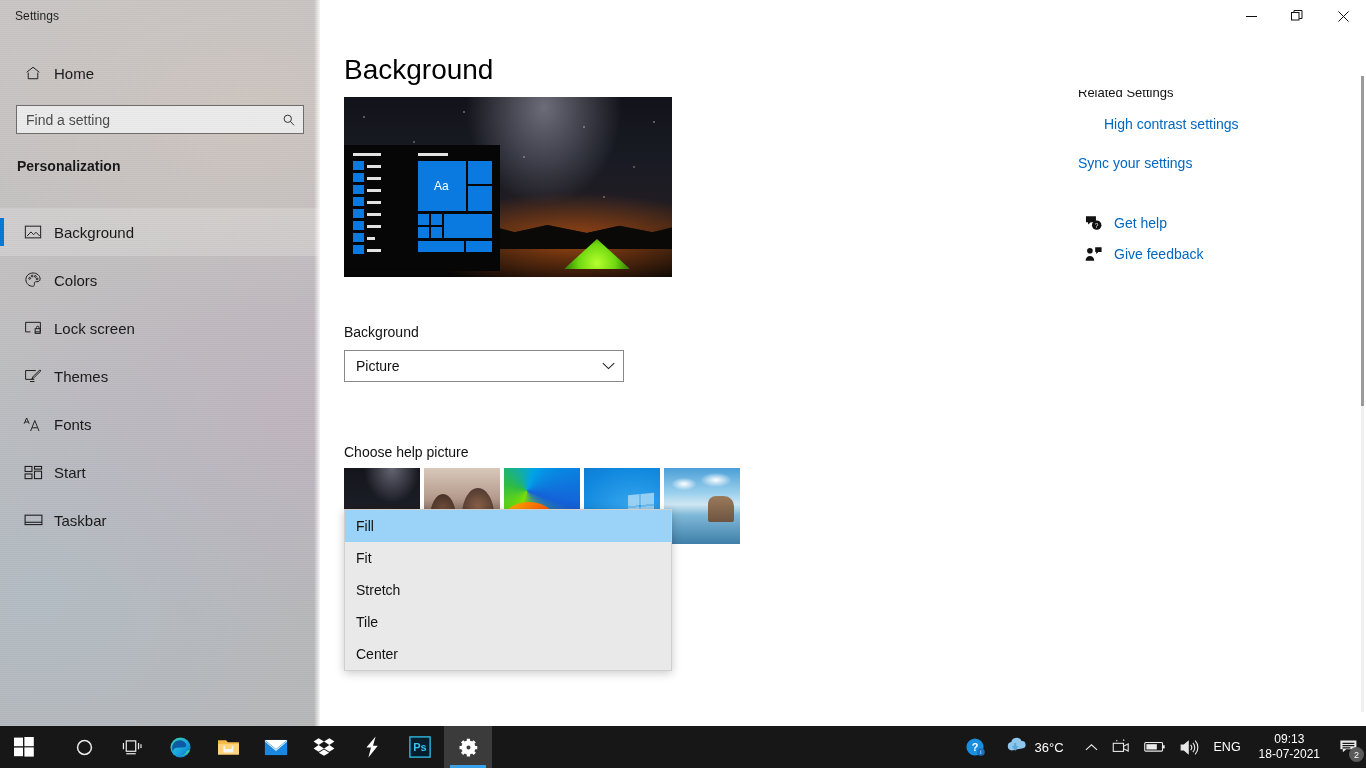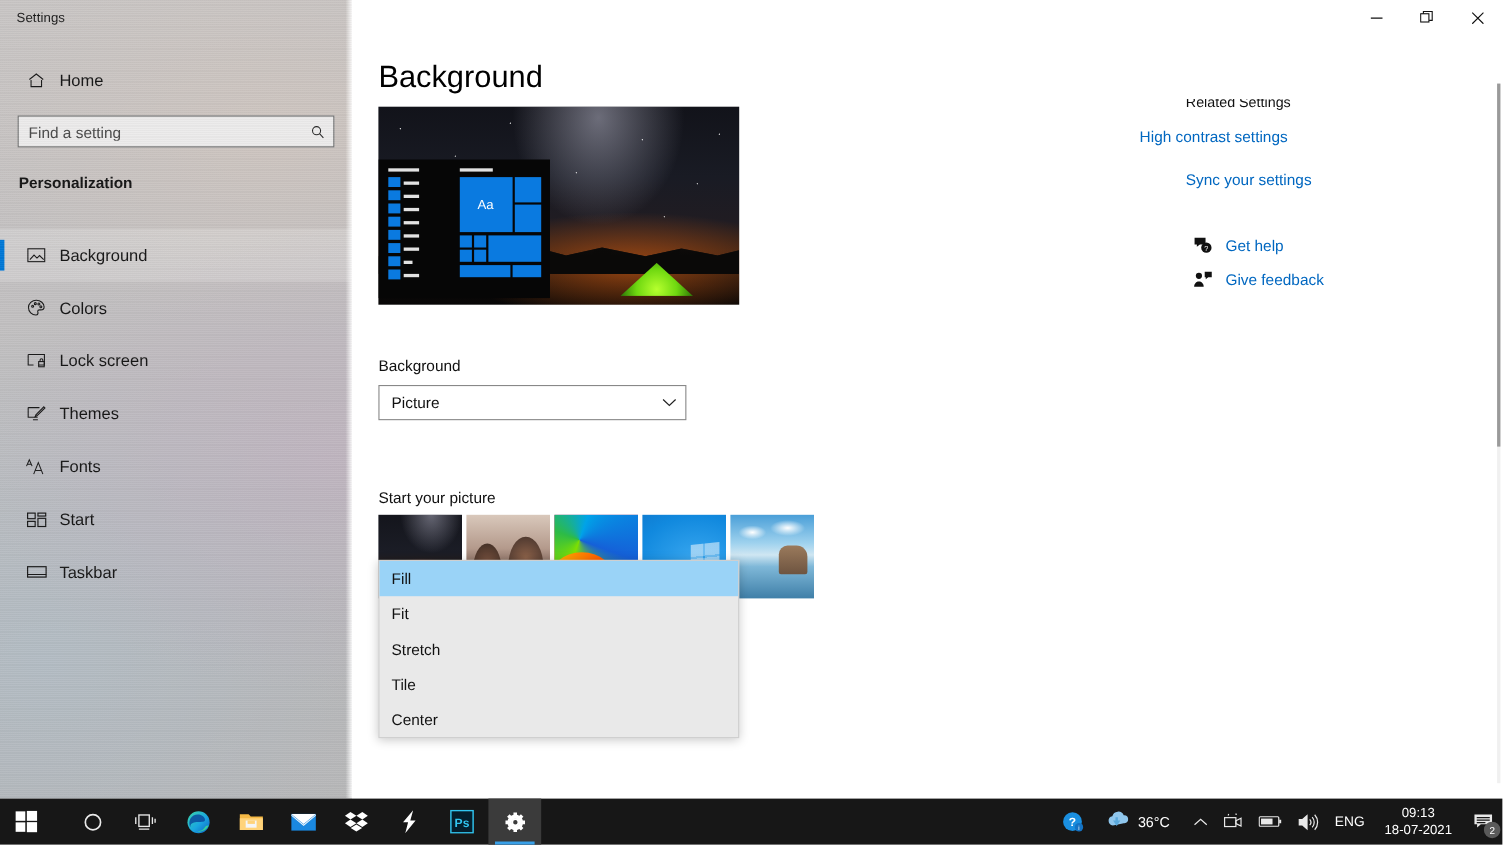--- a/index.html
+++ b/index.html
@@ -398,33 +398,33 @@
       <div class="lbl-bg">Background</div>
       <div class="combo">
         <span class="val">Picture</span>
         <span class="chev">
           <svg width="13" height="8" viewBox="0 0 13 8" fill="none" stroke="#222" stroke-width="1.1">
             <path d="M0.8 1.2L6.5 6.6 12.2 1.2"></path>
           </svg>
         </span>
       </div>
 
-      <div class="lbl-pic">Start your picture</div>
+      <div class="lbl-pic">Choose help picture</div>
       <div class="thumbs">
         <div class="thumb t1"></div>
         <div class="thumb t2"></div>
         <div class="thumb t3"></div>
         <div class="thumb t4"></div>
         <div class="thumb t5"></div>
       </div>
 
       <div class="rail-head-clip">
         <div class="rail-head" style="position:absolute; top:-5px;">Related Settings</div>
       </div>
-      <div class="rail-link" style="left:716px; top:84px;text-align:right;">High contrast settings</div>
+      <div class="rail-link" style="left:784px; top:84px;text-align:right;">High contrast settings</div>
       <div class="rail-link" style="left:758px; top:123px;">Sync your settings</div>
 
       <div class="rail-icon-row" style="left:760px; top:183px;">
         <span class="ri">
           <svg width="17" height="16" viewBox="0 0 18 17" fill="#111">
             <path d="M1 1.2h10.6v6.6H6.2L3.2 10V7.8H1z"></path>
             <circle cx="12.4" cy="10.8" r="5" fill="#111"></circle>
             <text x="12.4" y="13.6" font-size="7" fill="#fff" text-anchor="middle" font-family="Liberation Sans">?</text>
           </svg>
         </span>

